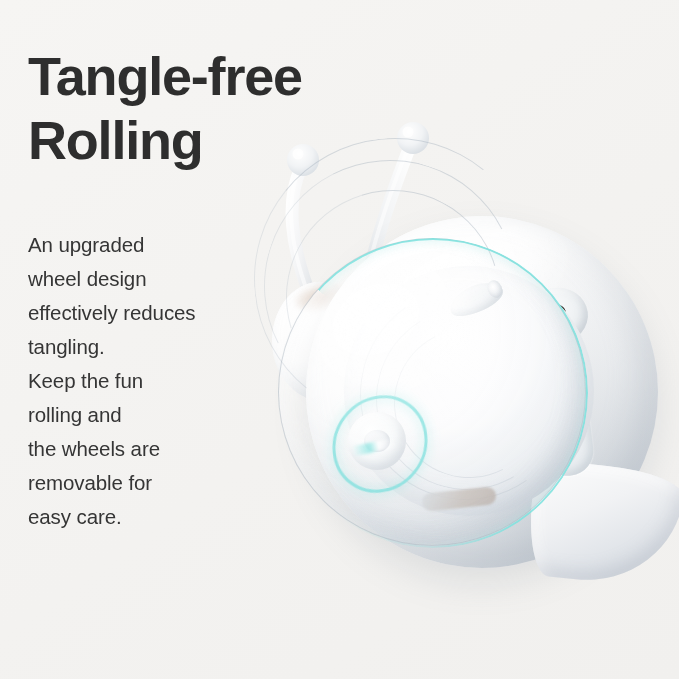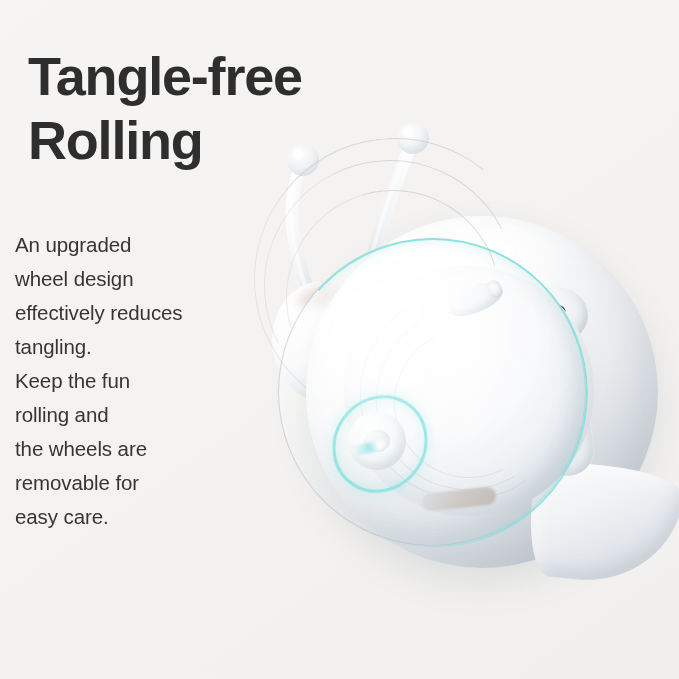--- a/index.html
+++ b/index.html
@@ -29,21 +29,21 @@
     width: 420px;
     font-size: 54px;
     line-height: 64px;
     font-weight: bold;
     letter-spacing: -1.2px;
     color: #2e2e2e;
     white-space: pre-line;
   }
   .body-copy {
     position: absolute;
-    left: 15px;
+    left: 28px;
     top: 228px;
     width: 250px;
     font-size: 20.5px;
     line-height: 34px;
     font-weight: normal;
     letter-spacing: -0.1px;
     color: #353535;
     white-space: pre-line;
   }
 

